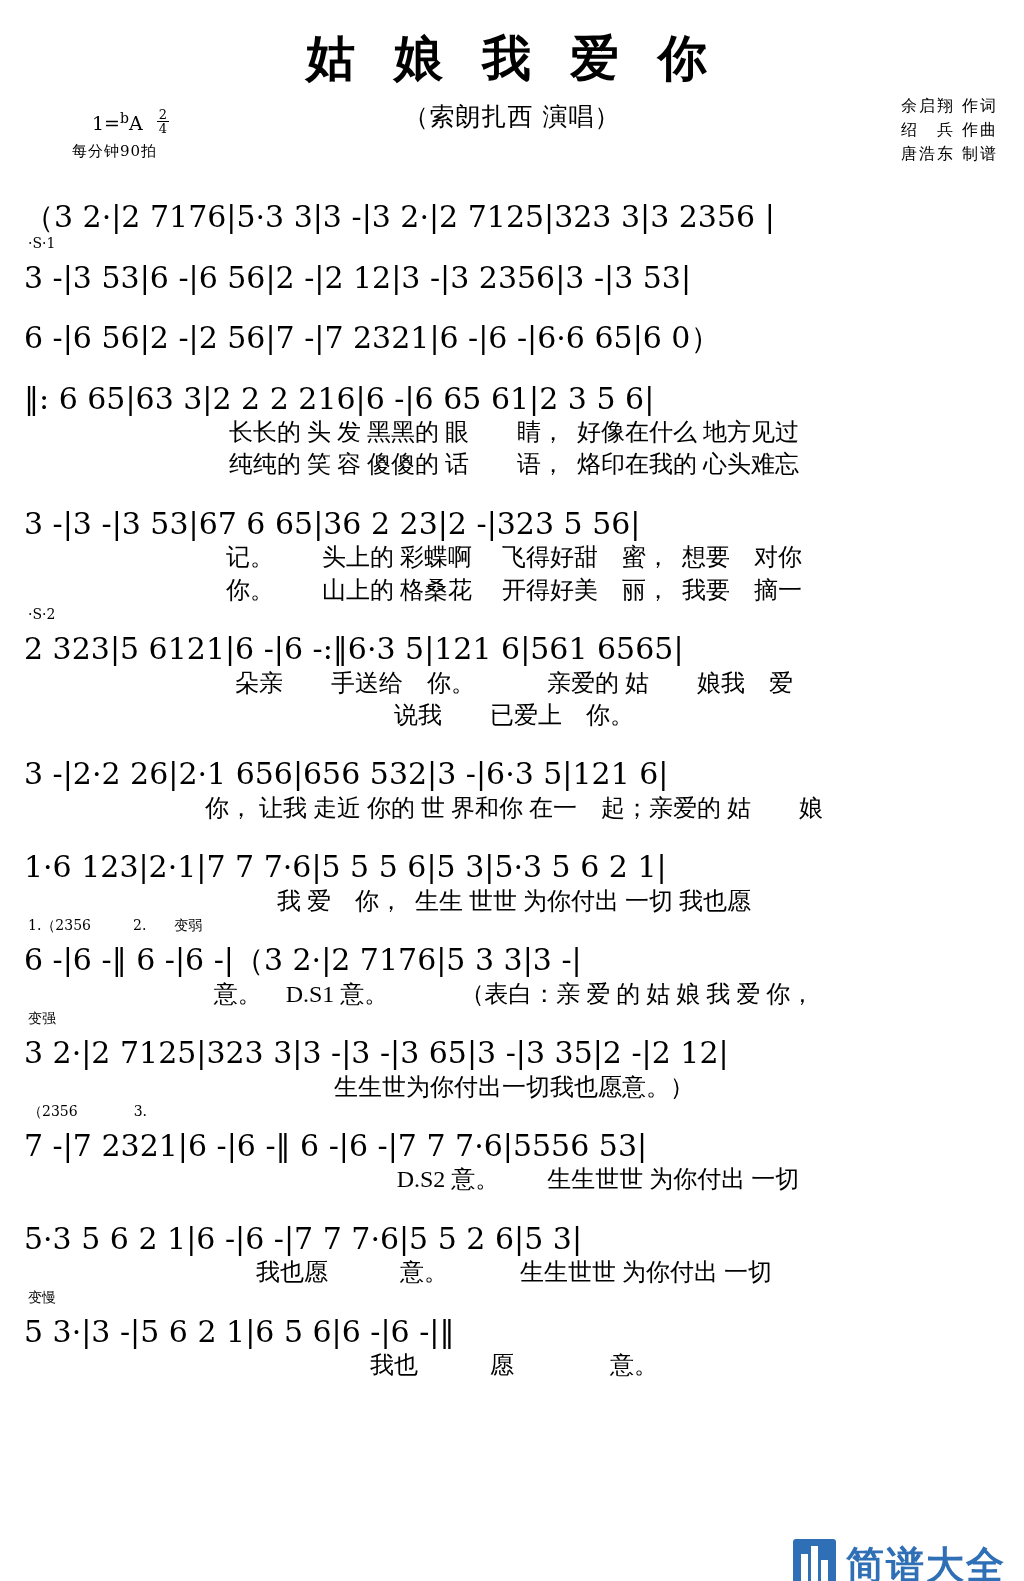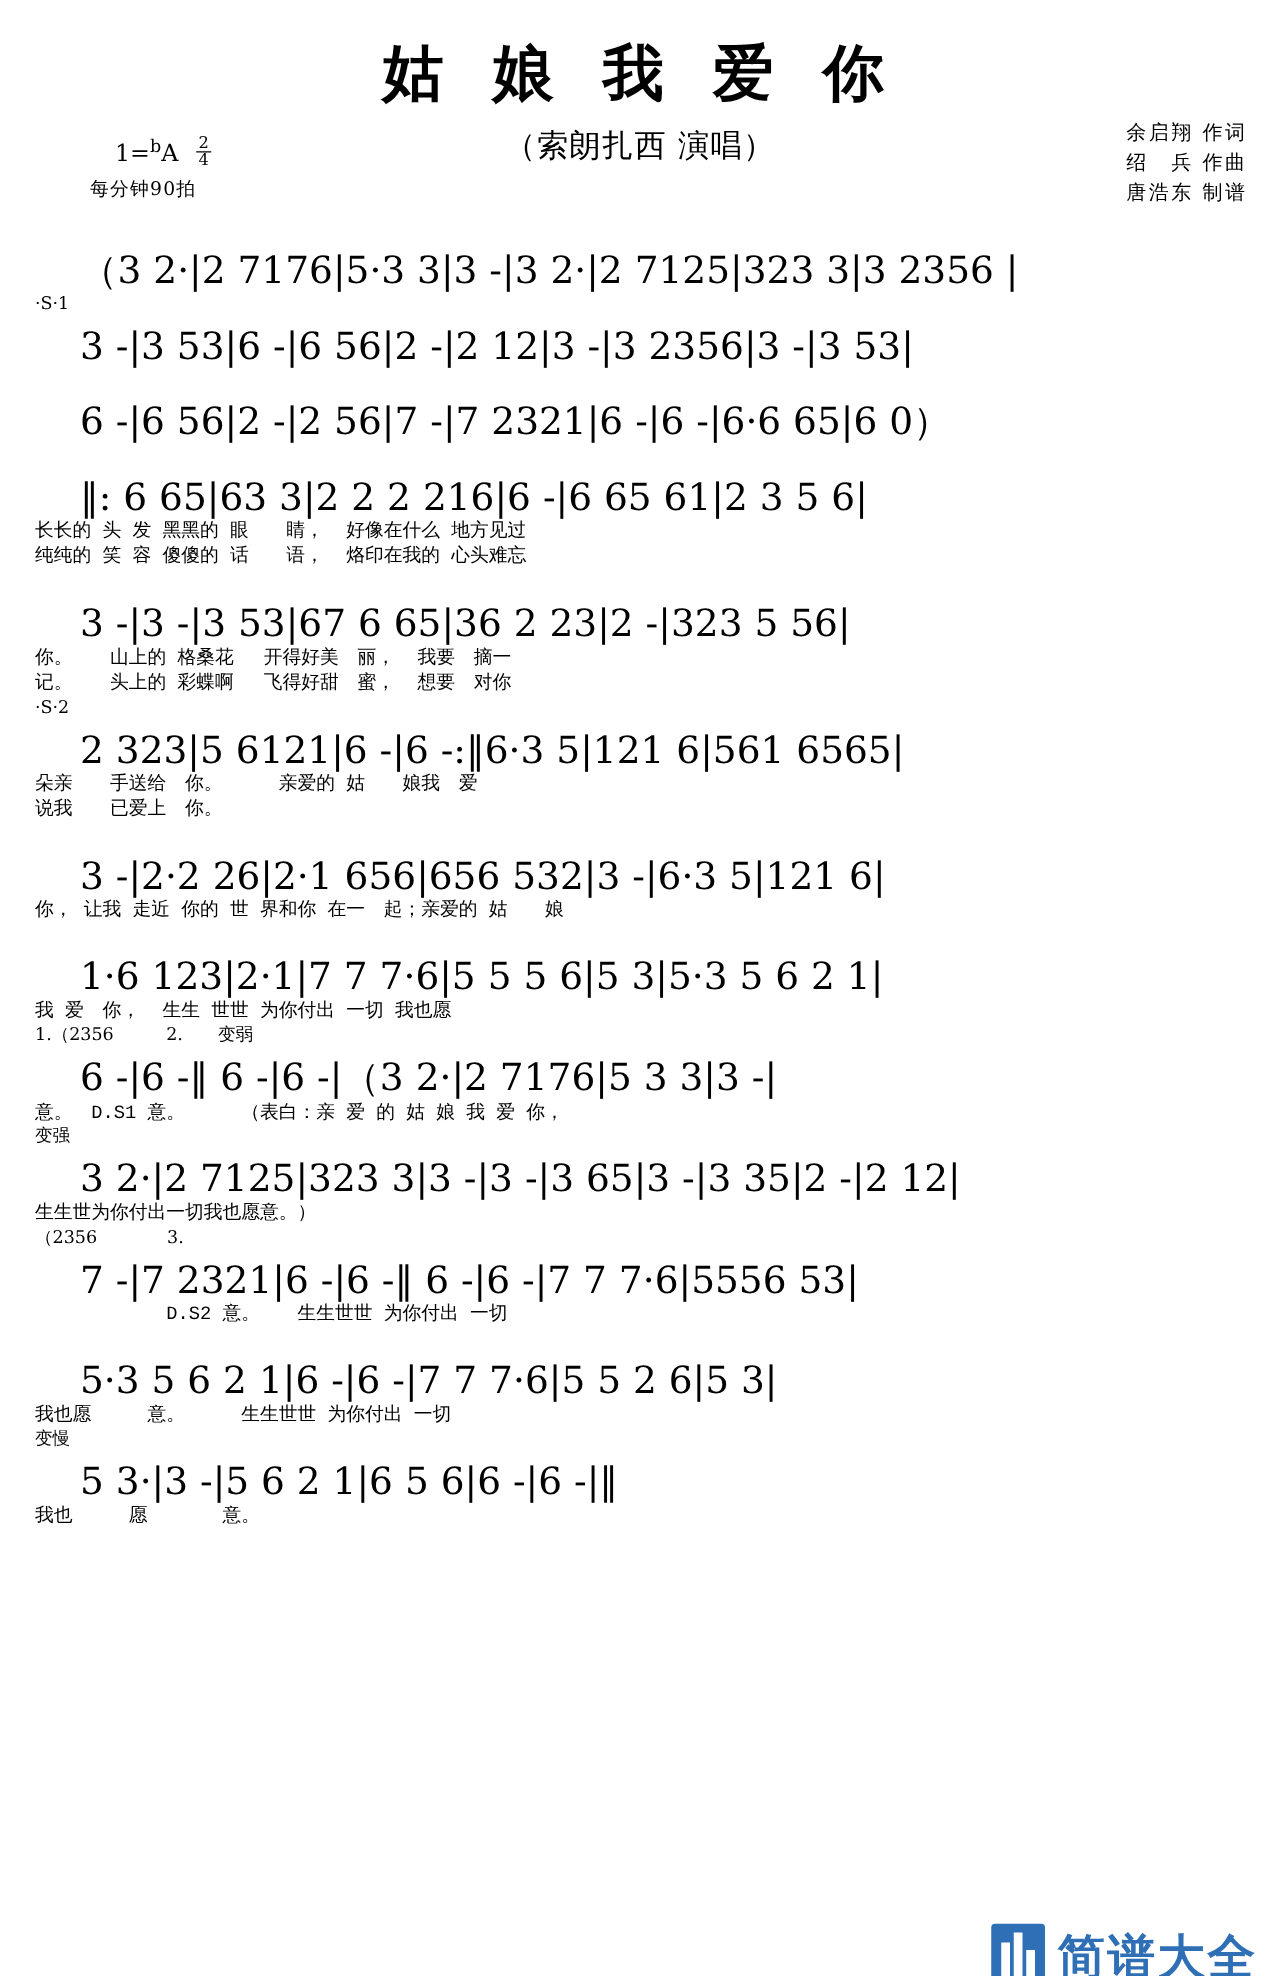--- a/index.html
+++ b/index.html
@@ -66,29 +66,29 @@
   
   .rows{position:absolute;left:0;top:148px;width:1024px;}
   .row{position:relative;padding:0 24px;}
   .notes{
     font-family:"DejaVu Serif","Liberation Serif",serif;
     font-size:30px;
     letter-spacing:0px;
     white-space:pre;
     line-height:1.15;
     padding-top:10px;
-    margin-left:40px;
   }
   .lyric{
-    font-family:Liberation Mono, monospace;
-    font-size:15px;
+    font-family:Liberation Serif, serif;
+    font-size:24px;
     white-space:pre;
     line-height:1.35;
     letter-spacing:0px;
     padding-left:4px;
+    text-align:center;
   }
   .ann{
     font-family:"DejaVu Serif","Liberation Serif",serif;
     font-size:14px;
     white-space:pre;
     line-height:1.2;
     padding-left:4px;
     height:16px;
   }
 
@@ -164,22 +164,22 @@
     <div class="row">
       <div class="ann"></div>
       <div class="notes">‖: 6 65|63 3|2 2 2 216|6 -|6 65 61|2 3 5 6|</div>
       <div class="lyric">长长的 头 发 黑黑的 眼　　睛，  好像在什么 地方见过</div>
       <div class="lyric">纯纯的 笑 容 傻傻的 话　　语，  烙印在我的 心头难忘</div>
     </div>
 
     <div class="row">
       <div class="ann"></div>
       <div class="notes">3 -|3 -|3 53|67 6 65|36 2 23|2 -|323 5 56|</div>
+      <div class="lyric">记。　　头上的 彩蝶啊　 飞得好甜　蜜，  想要　对你</div>
       <div class="lyric">你。　　山上的 格桑花　 开得好美　丽，  我要　摘一</div>
-      <div class="lyric">记。　　头上的 彩蝶啊　 飞得好甜　蜜，  想要　对你</div>
     </div>
 
     <div class="row">
       <div class="ann">·S·2</div>
       <div class="notes">2 323|5 6121|6 -|6 -:‖6·3 5|121 6|561 6565|</div>
       <div class="lyric">朵亲　　手送给　你。　　　亲爱的 姑　　娘我　爱</div>
       <div class="lyric">说我　　已爱上　你。</div>
     </div>
 
     <div class="row">

